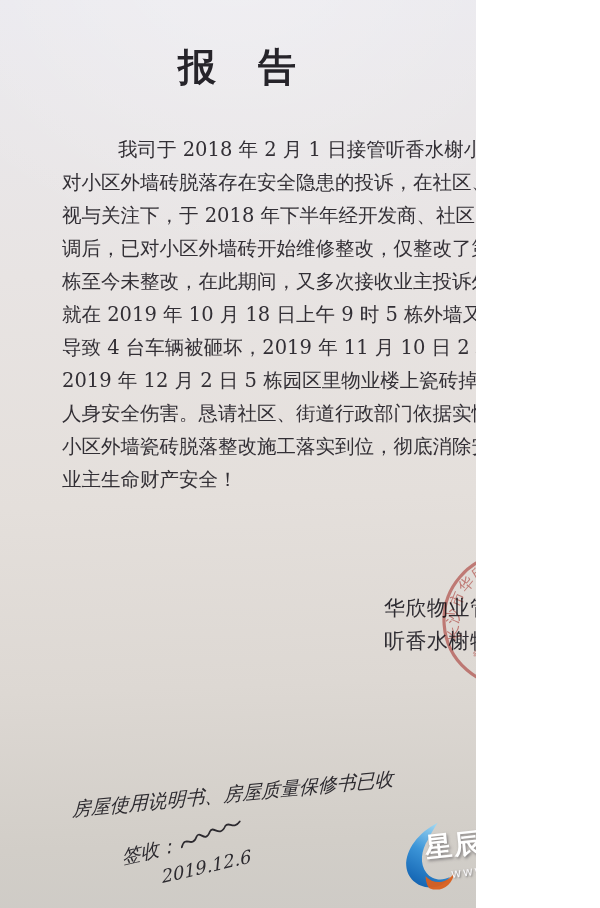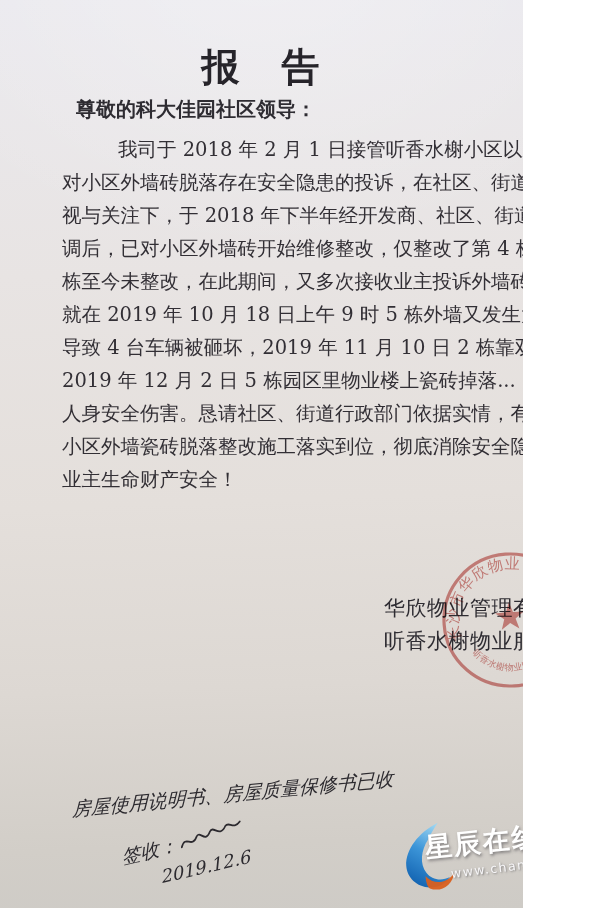--- a/index.html
+++ b/index.html
@@ -1,21 +1,21 @@
 <!DOCTYPE html>
 <html><head>
 <meta charset="utf-8">
 <style>
   * { margin: 0; padding: 0; box-sizing: border-box; }
   html, body { width: 600px; }
   body { font-family: "DejaVu Serif", "Liberation Serif", serif; }
 
   .photo {
     position: relative;
-    width: 523px;
+    width: 476px;
     height: 908px;
     overflow: hidden;
     background:
       radial-gradient(130% 55% at 50% -5%, rgba(255,255,255,0.30), rgba(255,255,255,0) 60%),
       linear-gradient(178deg, #eae9ee 0%, #e8e4e3 30%, #e4dfdb 55%, #ddd8d3 75%, #d2cec8 92%, #cecbc6 100%);
   }
 
   .doc-title {
     position: absolute;
     top: 42px; left: 0; width: 100%;
@@ -130,21 +130,20 @@
     text-shadow: 1px 1px 2px rgba(100,98,100,0.7);
   }
 </style>
 </head>
 <body>
 
 <div class="photo">
 
   <div class="doc-title">报　告</div>
 
-  <div class="salutation">尊敬的科大佳园社区领导：</div>
 
   <div class="body-text">
     <div class="body-line indent">我司于 2018 年 2 月 1 日接管听香水榭小区以来，多次接待业主</div>
     <div class="body-line">对小区外墙砖脱落存在安全隐患的投诉，在社区、街道行政部门的重</div>
     <div class="body-line">视与关注下，于 2018 年下半年经开发商、社区、街道及业主代表协</div>
     <div class="body-line">调后，已对小区外墙砖开始维修整改，仅整改了第 4 栋之后，其它楼</div>
     <div class="body-line">栋至今未整改，在此期间，又多次接收业主投诉外墙砖掉落时有发生，</div>
     <div class="body-line">就在 2019 年 10 月 18 日上午 9 时 5 栋外墙又发生大面积瓷砖脱落，</div>
     <div class="body-line">导致 4 台车辆被砸坏，2019 年 11 月 10 日 2 栋靠双拥路瓷砖掉落，</div>
     <div class="body-line">2019 年 12 月 2 日 5 栋园区里物业楼上瓷砖掉落...，万幸未造成业主</div>

